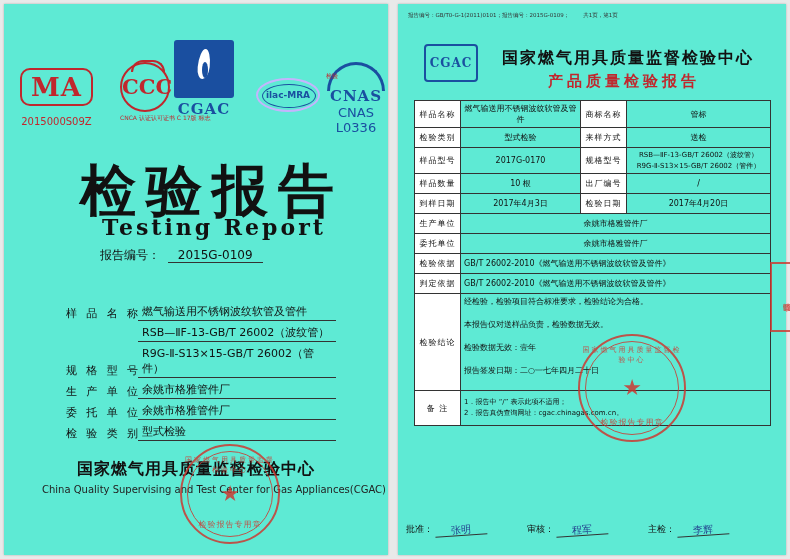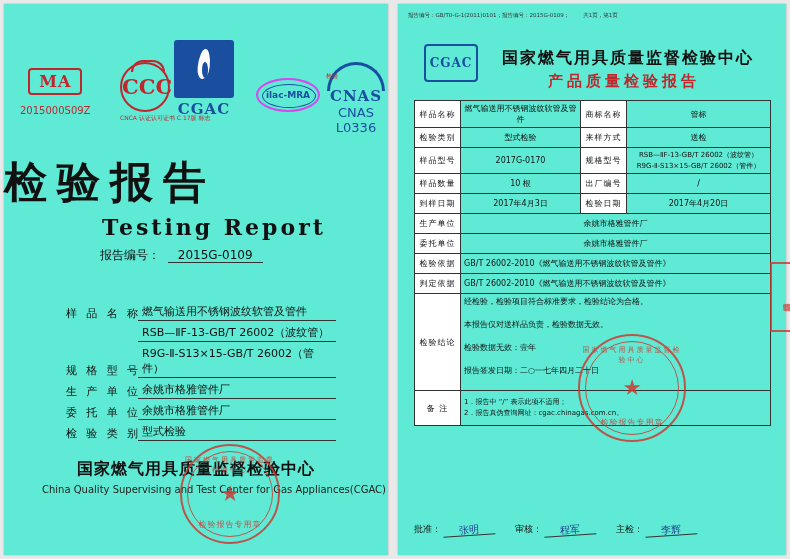--- a/index.html
+++ b/index.html
@@ -8,22 +8,22 @@
     font-family:"DejaVu Sans","Liberation Sans",sans-serif;
     overflow:hidden;
   }
   .sheet{position:absolute;background:#5eead4;box-shadow:0 0 2px rgba(0,0,0,.25);}
   
   #left{left:4px;top:4px;width:384px;height:551px;}
   .logos{position:absolute;left:0;top:22px;width:384px;height:110px;}
   .logo{position:absolute;text-align:center;}
   .ma{left:16px;top:42px;}
   .ma .badge{
-    border:2px solid #c0272d;border-radius:4px;color:#c0272d;
-    font-weight:bold;font-size:16px;letter-spacing:1px;padding:2px 9px;display:inline-block;
+    border:2px solid #c0272d;border-radius:10px;color:#c0272d;
+    font-weight:bold;font-size:26px;letter-spacing:1px;padding:2px 9px;display:inline-block;
     font-family:"DejaVu Serif","Liberation Serif",serif;
   }
   .ma .code{font-size:10px;color:#c0272d;margin-top:10px;}
   .ccc{left:100px;top:36px;margin-left:16px;}
   .ccc .ring{
     width:46px;height:46px;border:2px solid #c0272d;border-radius:50%;
     color:#c0272d;font-weight:bold;font-size:21px;line-height:46px;
     font-family:"DejaVu Serif","Liberation Serif",serif;position:relative;
   }
   .ccc .ring:after{
@@ -42,40 +42,40 @@
     transform:skewX(-6deg);
   }
   .cgac .flame:after{
     content:"";position:absolute;left:28px;top:22px;width:6px;height:16px;
     background:#1a4fa0;border-radius:50%;
   }
   .cgac .name{font-size:15px;font-weight:bold;color:#1a4fa0;letter-spacing:1px;margin-top:2px;
     font-family:"DejaVu Serif","Liberation Serif",serif;}
   .ilac{left:252px;top:52px;}
   .ilac .oval{
-    width:60px;height:30px;border:2px solid #d946ef;border-radius:50%;
+    width:60px;height:30px;border:2px solid #c4b5fd;border-radius:50%;
     color:#1a4fa0;font-size:9px;font-weight:bold;line-height:30px;text-align:center;
     position:relative;
   }
   .ilac .oval:after{
     content:"";position:absolute;left:4px;top:4px;width:52px;height:22px;
     border:1px solid #1a4fa0;border-radius:50%;
   }
   .cnas{left:320px;top:36px;text-align:center;}
   .cnas .arc{
     width:52px;height:26px;border:3px solid #1a4fa0;border-bottom:none;
     border-radius:30px 30px 0 0;margin:0 auto;
   }
   .cnas .t{font-size:15px;font-weight:bold;color:#1a4fa0;letter-spacing:1px;margin-top:-4px;
     font-family:"DejaVu Serif","Liberation Serif",serif;}
   .cnas .n{font-size:13px;color:#1a4fa0;}
   .cnas .cn{font-size:6px;color:#c0272d;position:absolute;left:2px;top:10px;}
   .title-cn{
-    position:absolute;left:0;top:150px;width:416px;
-    font-size:43px;font-weight:bold;letter-spacing:10px;color:#111;
+    position:absolute;left:0;top:150px;width:416px;text-align:center;
+    font-size:56px;font-weight:bold;letter-spacing:10px;color:#111;
     font-family:"DejaVu Serif","Liberation Serif",serif;
   }
   .title-en{
     position:absolute;left:0;top:210px;width:420px;text-align:center;
     font-size:22px;font-weight:bold;letter-spacing:3px;color:#111;
     font-family:"DejaVu Serif","Liberation Serif",serif;
   }
   .reportno{
     position:absolute;left:96px;top:243px;font-size:12px;color:#111;
   }
@@ -135,22 +135,22 @@
     position:absolute;left:16px;top:96px;width:356px;border-collapse:collapse;
     font-size:8px;color:#111;table-layout:fixed;
   }
   table.rt td{border:1px solid #333;padding:2px 3px;vertical-align:middle;height:15px;}
   td.lab{text-align:center;width:46px;background:#fff;letter-spacing:1px;}
   td.val{text-align:center;}
   td.vall{text-align:left;padding-left:6px;}
   .concl{height:150px;vertical-align:top;position:relative;}
   .concl p{margin:0 0 11px 0;line-height:1.5;}
   .sign-row{
-    position:absolute;left:16px;top:519px;width:356px;font-size:9px;color:#111;
-    display:flex;gap:20px;align-items:flex-end;
+    position:absolute;left:8px;top:519px;width:356px;font-size:9px;color:#111;
+    display:flex;gap:40px;align-items:flex-end;
   }
   .sign-row .cell{display:flex;align-items:flex-end;gap:2px;}
   .sign-row .ln{display:inline-block;width:52px;border-bottom:1px solid #333;height:12px;
     font-family:"DejaVu Serif","Liberation Serif",serif;font-size:10px;color:#23408e;text-align:center;
     transform:rotate(-4deg);}
   #right .stamp{left:180px;top:330px;width:104px;height:104px;}
   .sidestamp{
     position:absolute;right:-6px;top:258px;width:18px;height:62px;
     border:2px solid #d0342c;color:#d0342c;font-size:8px;line-height:1.1;
     writing-mode:vertical-rl;text-align:center;opacity:.8;padding:2px 0;overflow:hidden;

